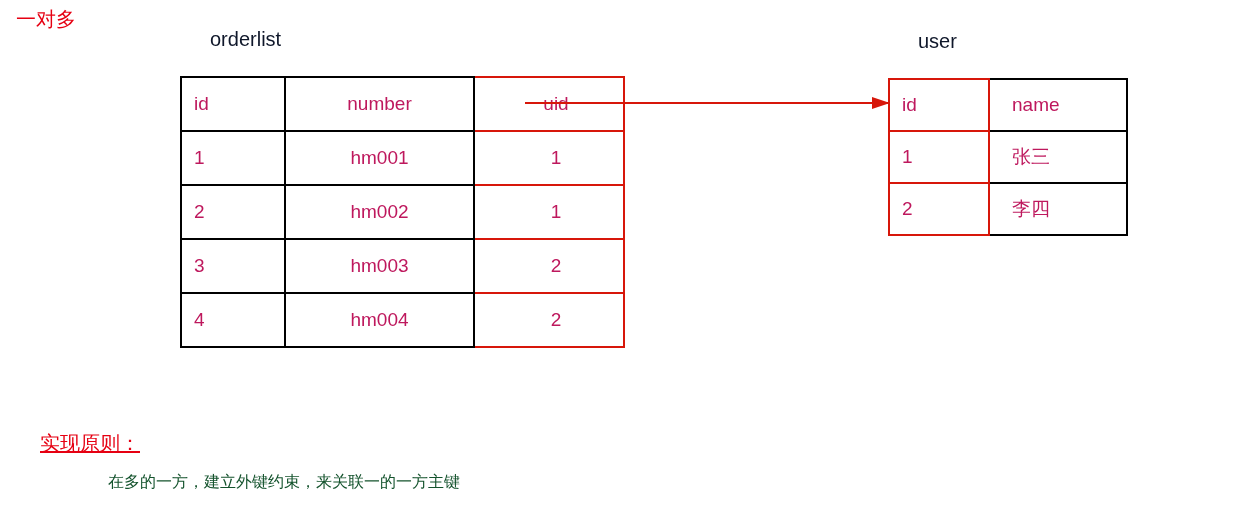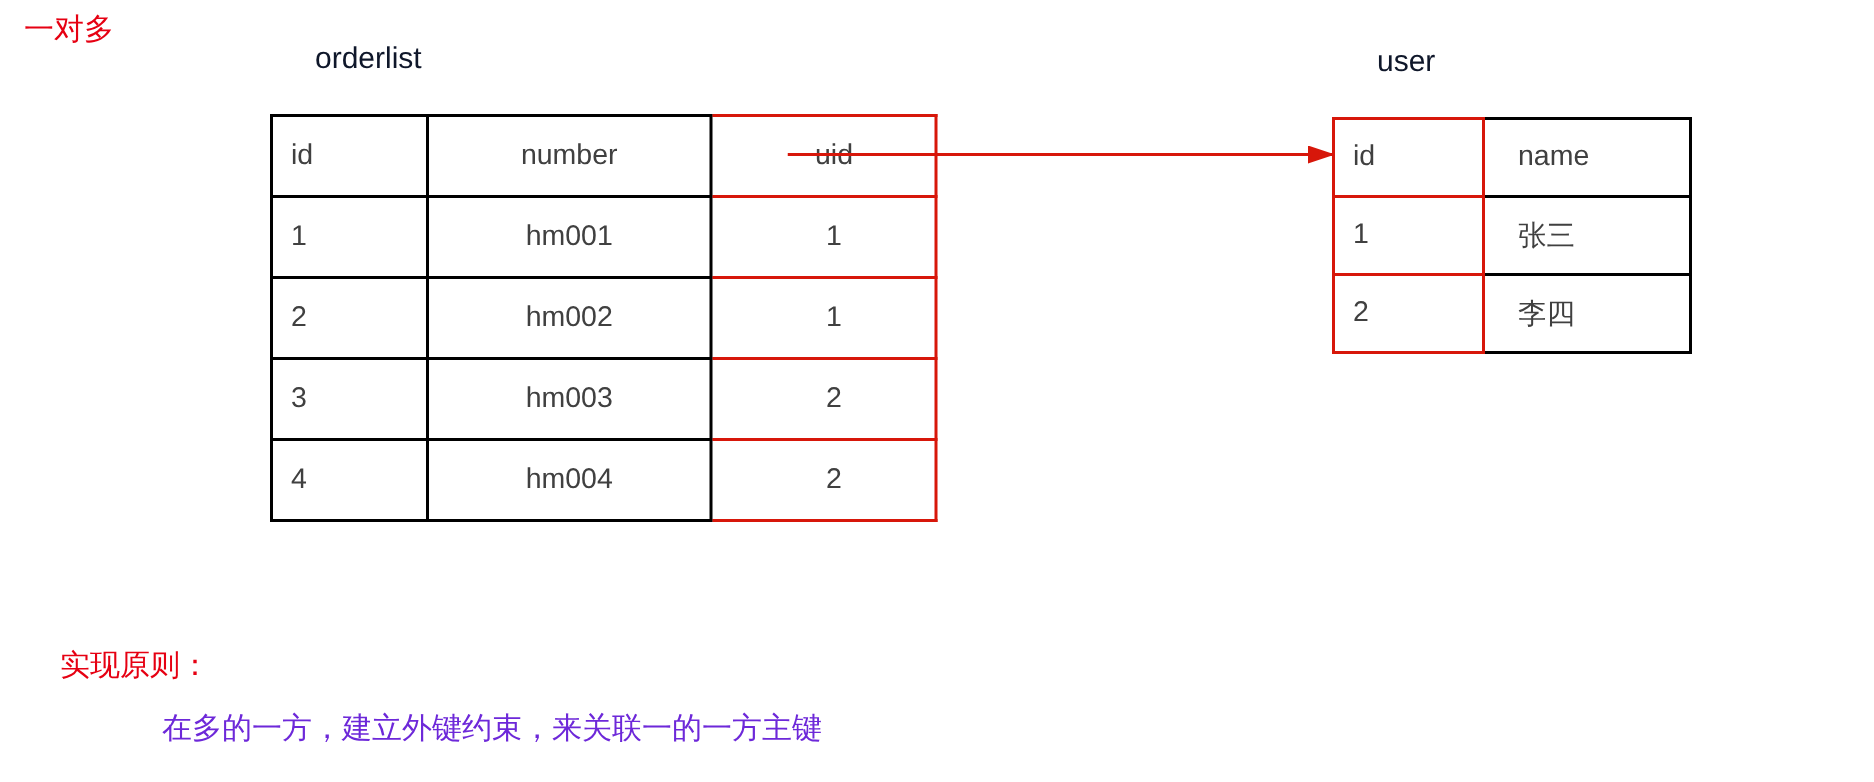--- a/index.html
+++ b/index.html
@@ -32,21 +32,21 @@
       font-size: 20px;
       color: #0f172a;
     }
     .tbl {
       border-collapse: collapse;
       position: absolute;
     }
     .tbl td {
       border: 2px solid #000;
       font-size: 19px;
-      color: #404040;
+      color: #be185d;
       padding: 0 12px;
       height: 54px;
       vertical-align: middle;
       margin-top: 28px;
     }
     .orderlist-tbl { top: 76px; left: 180px; }
     .orderlist-tbl .col-id { width: 104px; text-align: left; }
     .orderlist-tbl .col-num { width: 189px; text-align: center; }
     .orderlist-tbl .col-uid { width: 150px; text-align: center; padding-left: 26px; }
     .orderlist-tbl .col-uid {
@@ -70,27 +70,28 @@
       top: 75px;
       left: 525px;
       pointer-events: none;
     }
     .principle-title {
       position: absolute;
       top: 430px;
       left: 40px;
       color: #e60012;
       font-size: 20px;
+      text-decoration: underline;
     }
     .principle-body {
       position: absolute;
       top: 472px;
       left: 108px;
-      color: #6d28d9;
-      font-size: 20px;
+      color: #14532d;
+      font-size: 16px;
     }
   </style>
 </head>
 <body>
 
 <div class="title-topleft">一对多</div>
 
 <div class="label-orderlist">orderlist</div>
 <div class="label-user">user</div>
 

